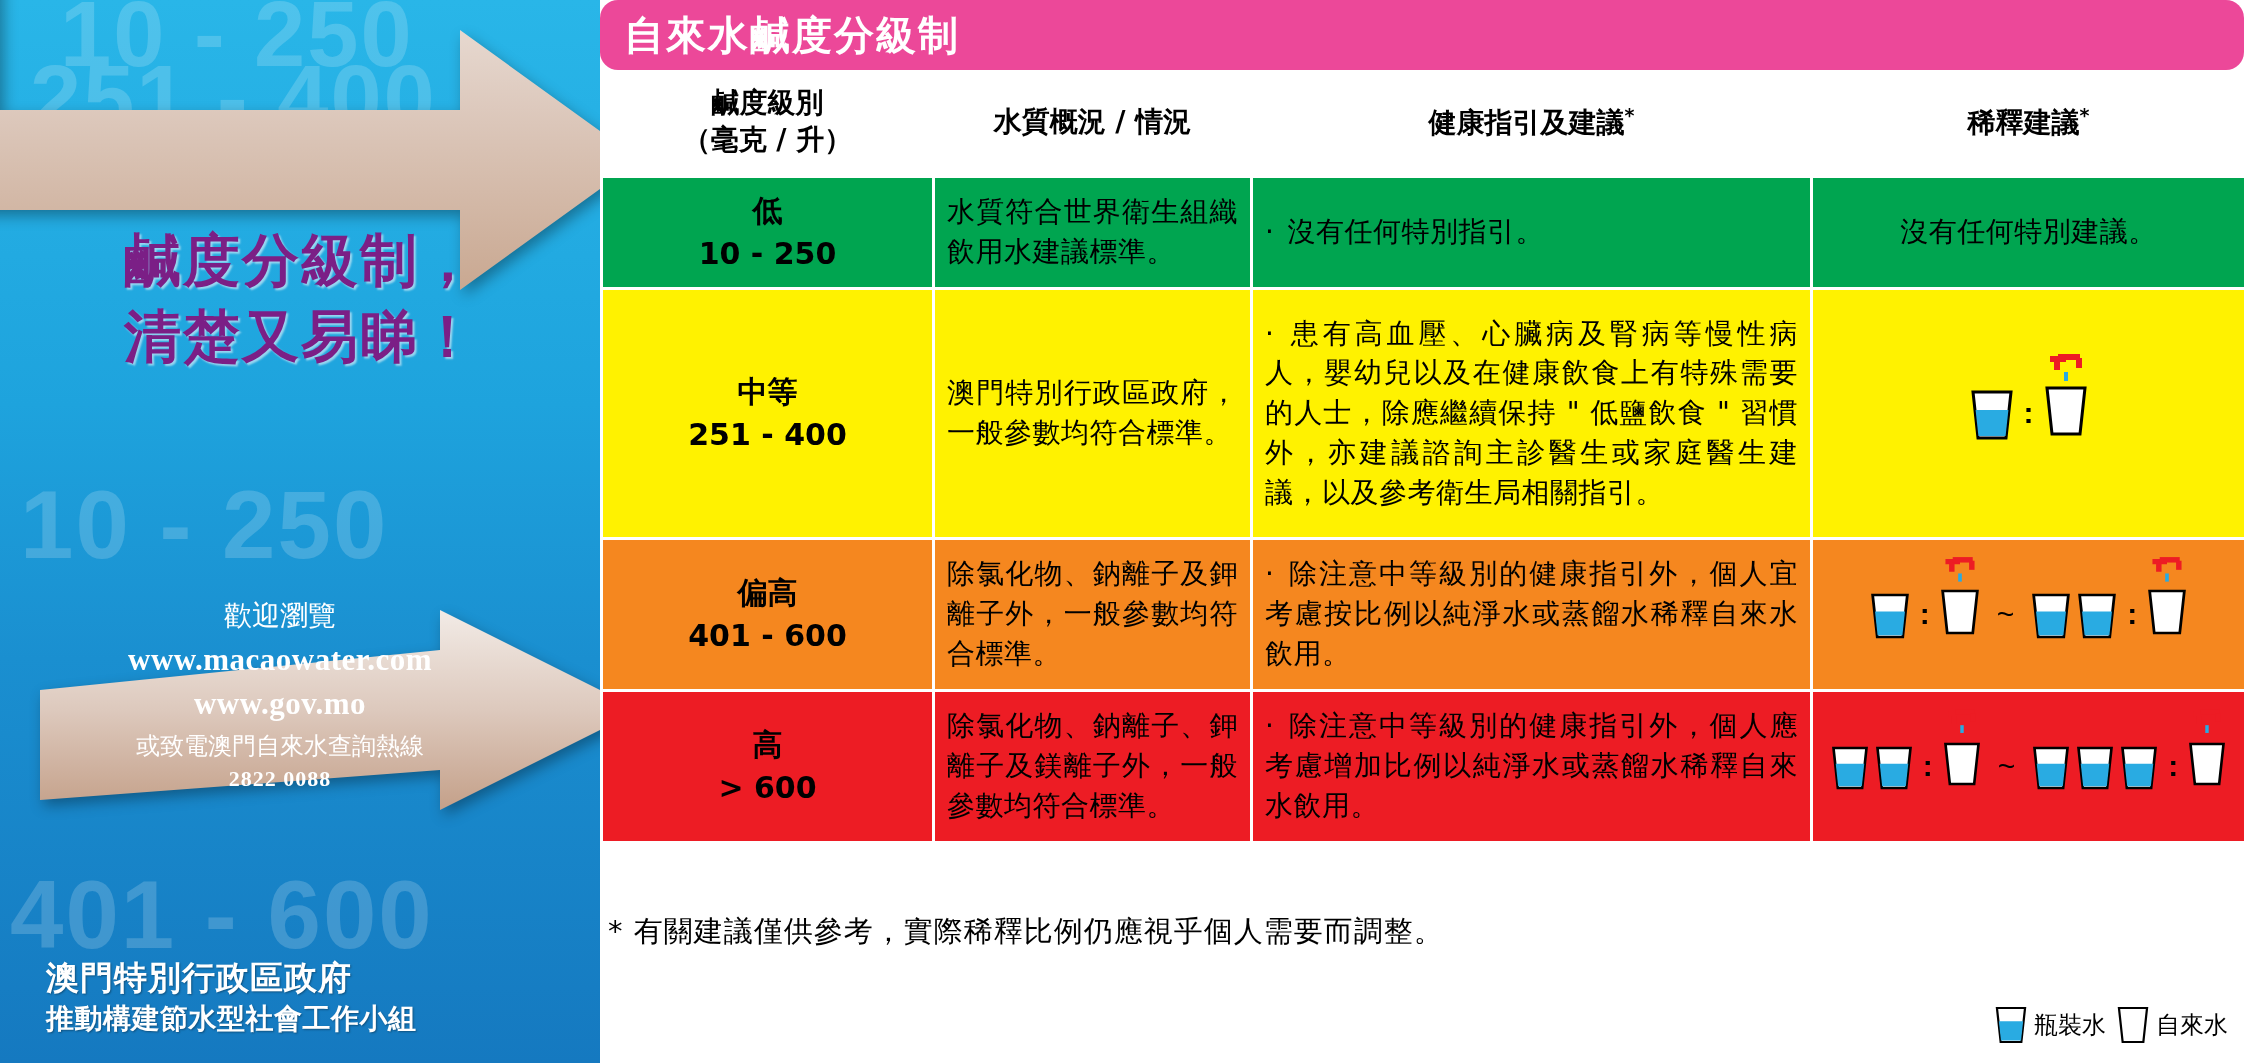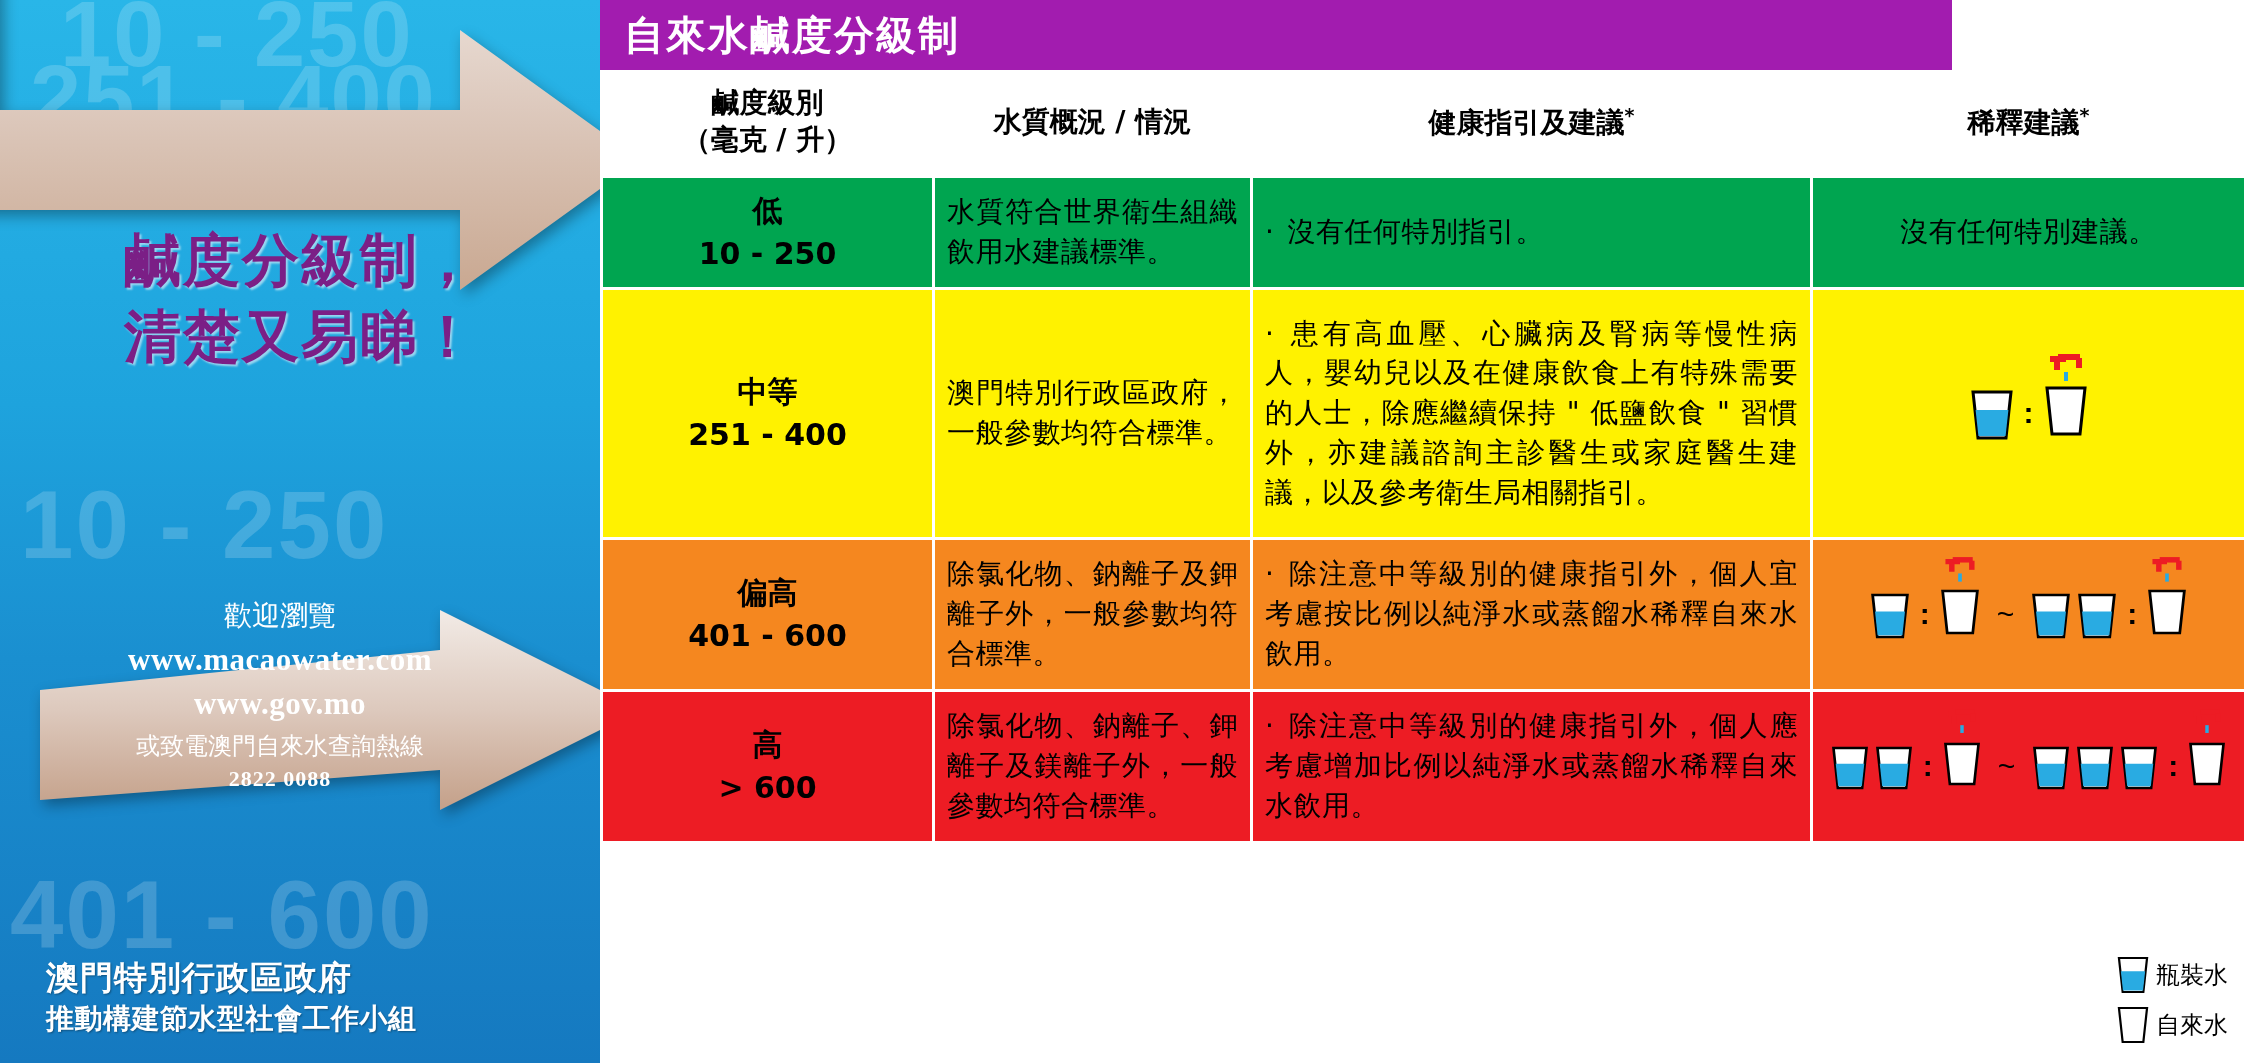--- a/index.html
+++ b/index.html
@@ -103,31 +103,32 @@
     position: absolute;
     left: 600px; top: 0;
     width: 1644px;
     height: 1063px;
     background: #ffffff;
   }
 
   #main-title {
     position: absolute;
     left: 0; top: 0;
-    width: 1352px;
+    width: 1644px;
     height: 70px;
-    background: #a21caf;
+    background: #ec4899;
     color: #ffffff;
     font-weight: bold;
     font-size: 40px;
     line-height: 70px;
     padding-left: 24px;
     box-sizing: border-box;
     letter-spacing: 2px;
     font-family: "DejaVu Sans", "Liberation Sans", sans-serif;
+    border-radius: 18px;
   }
 
   #table {
     position: absolute;
     left: 0;
     top: 70px;
     width: 1644px;
     border-collapse: collapse;
     table-layout: fixed;
   }
@@ -195,21 +196,20 @@
 
   #legend {
     position: absolute;
     right: 16px;
     bottom: 18px;
     display: flex;
     align-items: center;
     gap: 10px;
     font-size: 24px;
     font-family: "DejaVu Sans", "Liberation Sans", sans-serif;
-    flex-direction: column;
   }
   #legend .lg-item { display: flex; align-items: center; gap: 6px; }
 
   
   .cup-row {
     display: flex;
     align-items: flex-end;
     justify-content: center;
     gap: 6px;
   }
@@ -460,20 +460,21 @@
               <svg width="40" height="48" viewBox="0 0 46 54">
                 <path d="M4,4 L42,4 L37,50 L9,50 Z" fill="#ffffff" stroke="#000" stroke-width="3"></path>
               </svg>
             </div>
           </div>
         </td>
       </tr>
     </tbody>
   </table>
 
+  <div id="footnote">* 有關建議僅供參考，實際稀釋比例仍應視乎個人需要而調整。</div>
 
   <div id="legend">
     <div class="lg-item">
       <svg width="34" height="40" viewBox="0 0 46 54">
         <path d="M4,4 L42,4 L37,50 L9,50 Z" fill="#ffffff" stroke="#000" stroke-width="3"></path>
         <path d="M6.6,22 L39.4,22 L36.6,48 L9.4,48 Z" fill="#29abe2"></path>
       </svg>
       <span>瓶裝水</span>
     </div>
     <div class="lg-item">

